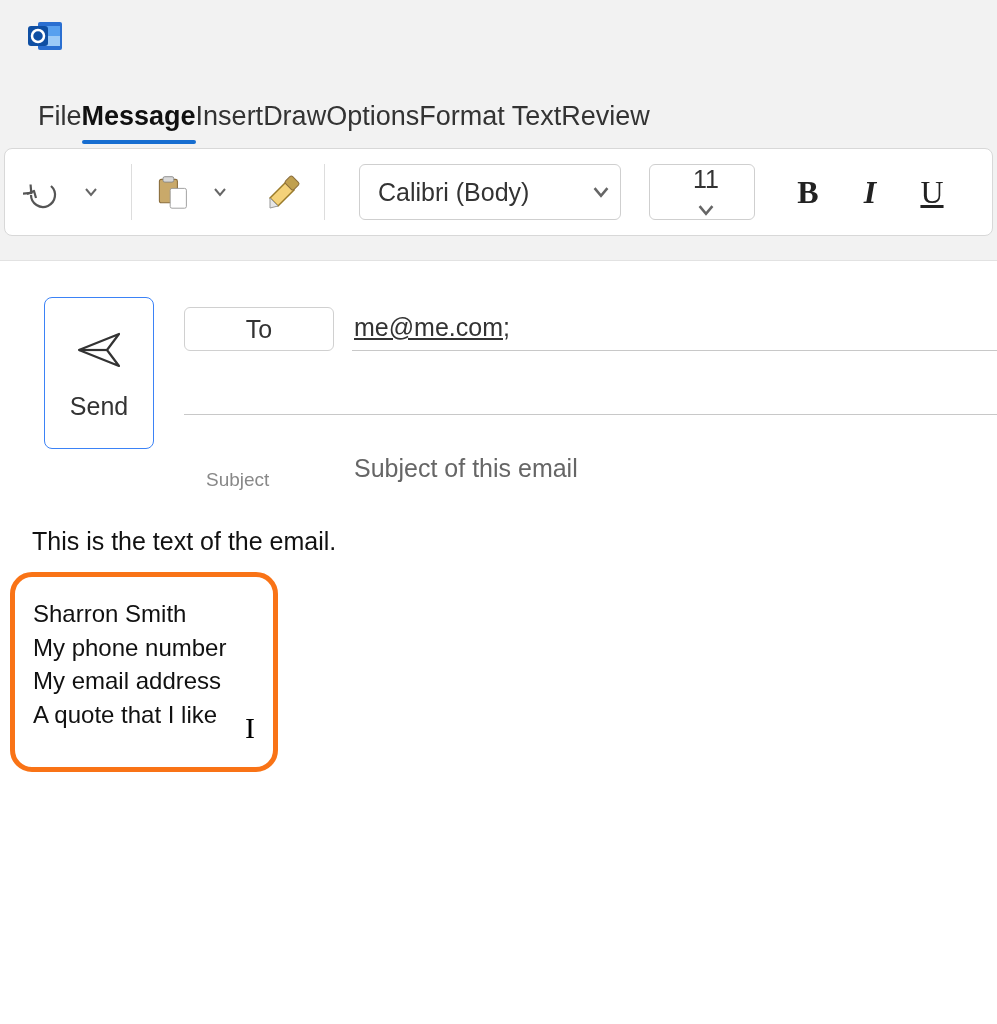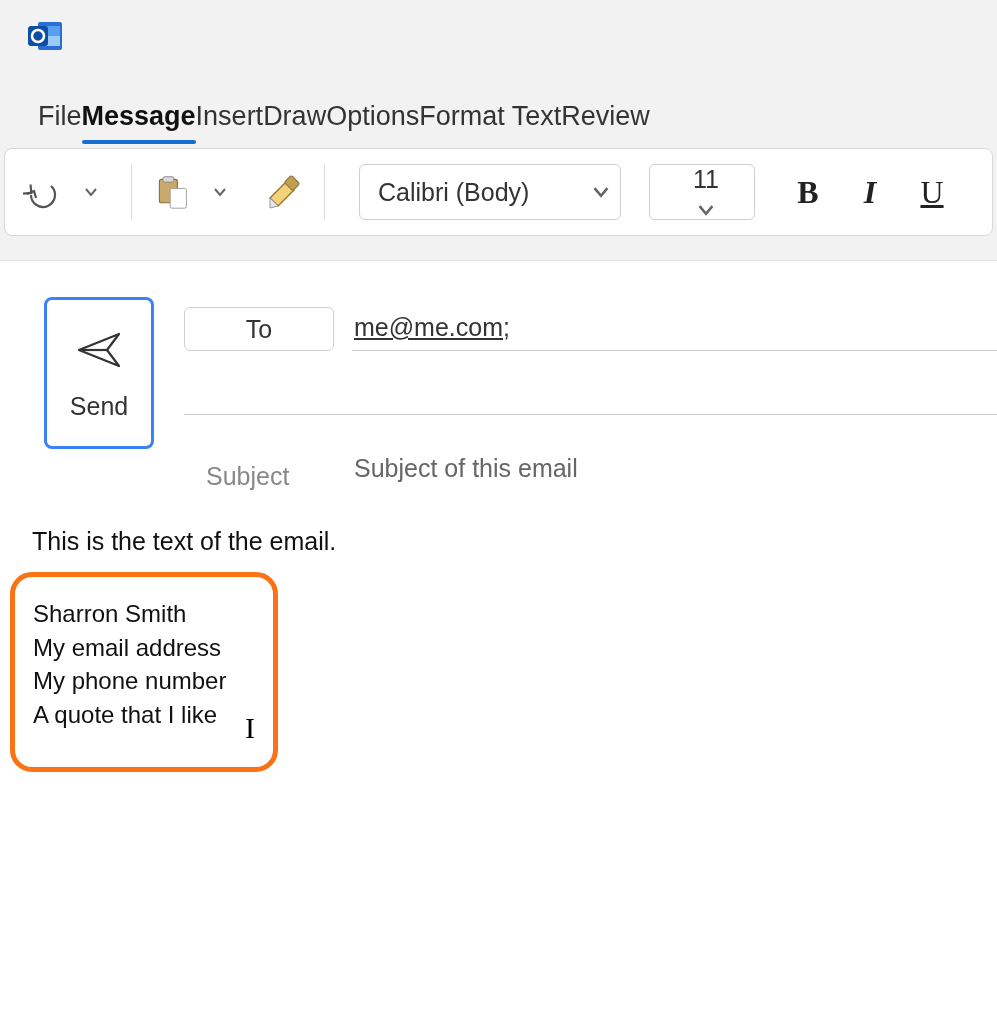--- a/index.html
+++ b/index.html
@@ -137,21 +137,21 @@
       position: relative;
     }
     .addressing {
       display: flex;
       padding: 36px 0 0 44px;
       gap: 30px;
     }
     .send-btn {
       width: 110px;
       height: 152px;
-      border: 3px solid #3b82f6;
+      border: 1px solid #3b82f6;
       border-radius: 8px;
       background: #fff;
       display: flex;
       flex-direction: column;
       align-items: center;
       justify-content: center;
       gap: 18px;
       cursor: pointer;
     }
     .send-label {
@@ -176,21 +176,21 @@
       display: flex;
       align-items: center;
       justify-content: center;
       font-size: 25px;
       color: #333;
       margin-right: 18px;
       cursor: pointer;
     }
     .field-label-plain {
       width: 150px;
-      font-size: 25px;
+      font-size: 19px;
       color: #888;
       text-align: left;
       padding-left: 22px;
       margin-right: 18px;
     }
     .field-value {
       flex: 1;
       border: none;
       border-bottom: 1px solid #c8c8c8;
       font-size: 25px;
@@ -336,19 +336,19 @@
         <div class="field-label-plain">Subject</div>
         <input class="field-value" value="Subject of this email" style="">
       </div>
     </div>
   </div>
 
   <div class="email-body">
     <div class="body-text">This is the text of the email.</div>
     <div class="signature-box">
       <div class="sig-line">Sharron Smith</div>
+      <div class="sig-line">My phone number</div>
       <div class="sig-line">My email address</div>
-      <div class="sig-line">My phone number</div>
       <div class="sig-line">A quote that I like</div>
       <span class="text-cursor">I</span>
     </div>
   </div>
 </div>
 
 </body></html>

